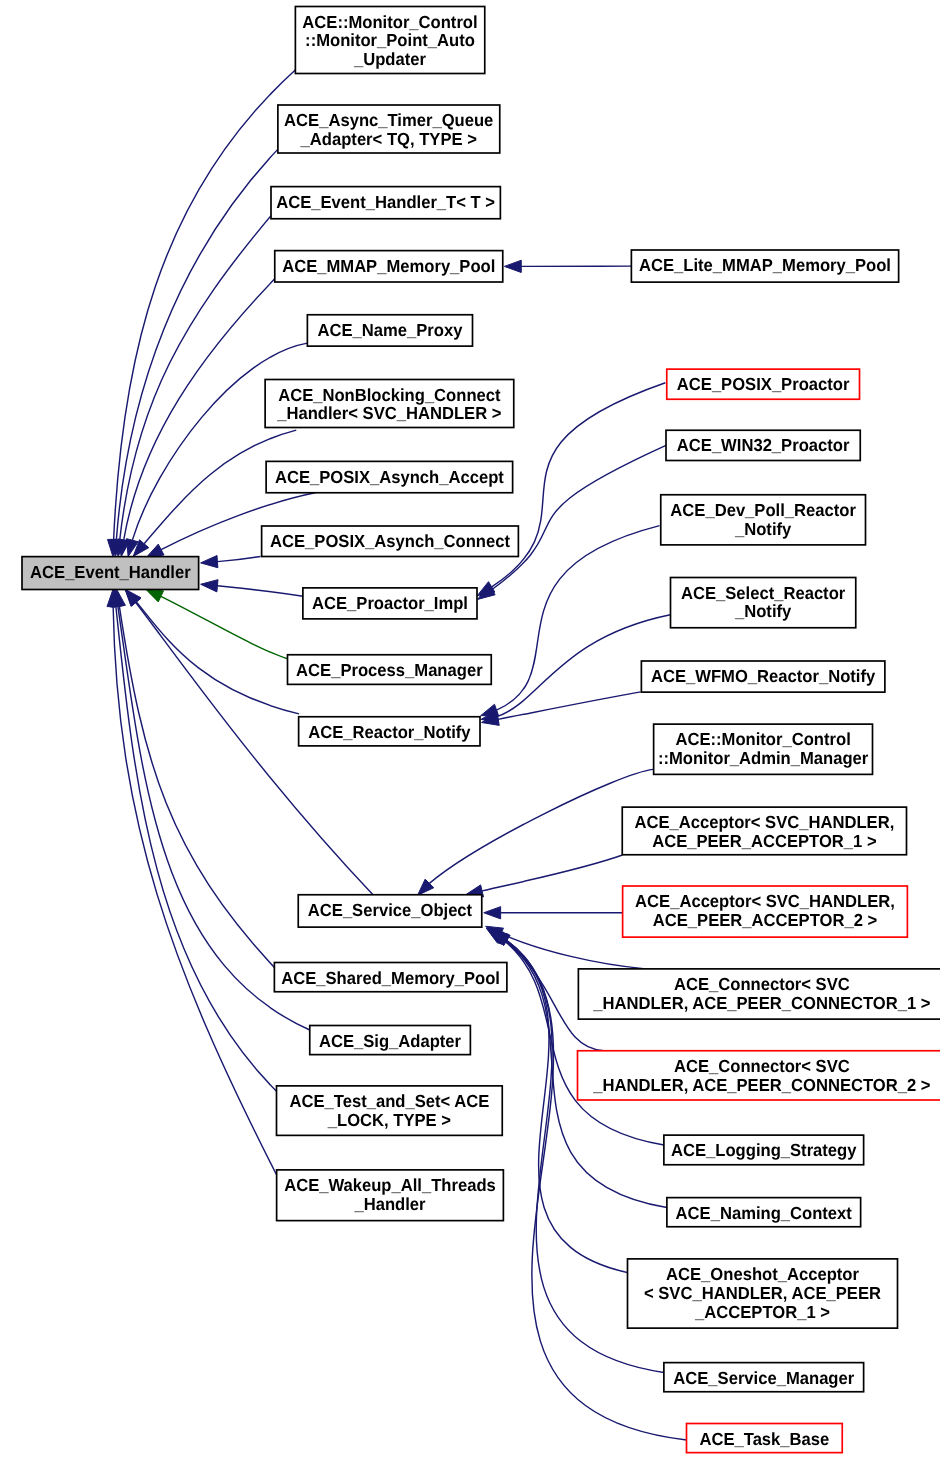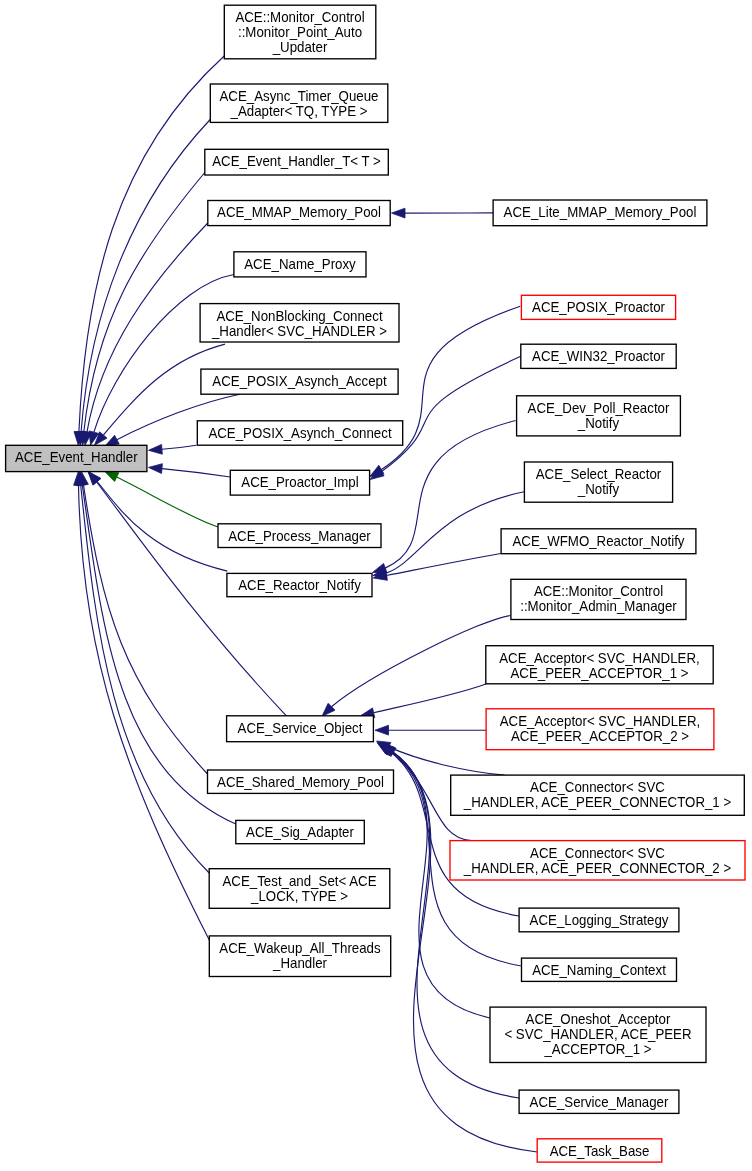--- a/index.html
+++ b/index.html
@@ -1,19 +1,19 @@
 <!DOCTYPE html>
 <html><head>
 <meta charset="utf-8">
 <title>ACE_Event_Handler inheritance graph</title>
 <style>
   html,body{margin:0;padding:0;background:#ffffff;}
   body{width:752px;height:1171px;overflow:hidden;
        font-family:"Liberation Sans",sans-serif;}
-  #graph{position:absolute;left:0;top:0;width:720px;height:1171px;}
+  #graph{position:absolute;left:12px;top:0;width:720px;height:1171px;font-weight:bold;}
   svg{display:block;shape-rendering:geometricPrecision;}
   text{-webkit-font-smoothing:antialiased;}
   #graph{will-change:transform;}
   .nlabel{font-family:"Liberation Sans",sans-serif;fill:#000000;
           text-anchor:middle;dominant-baseline:auto;}
   .nbox{stroke-width:1.35;}
   .edge{fill:none;stroke-width:1.15;}
   .ahead{stroke-width:0.8;}
 </style>
 </head>

